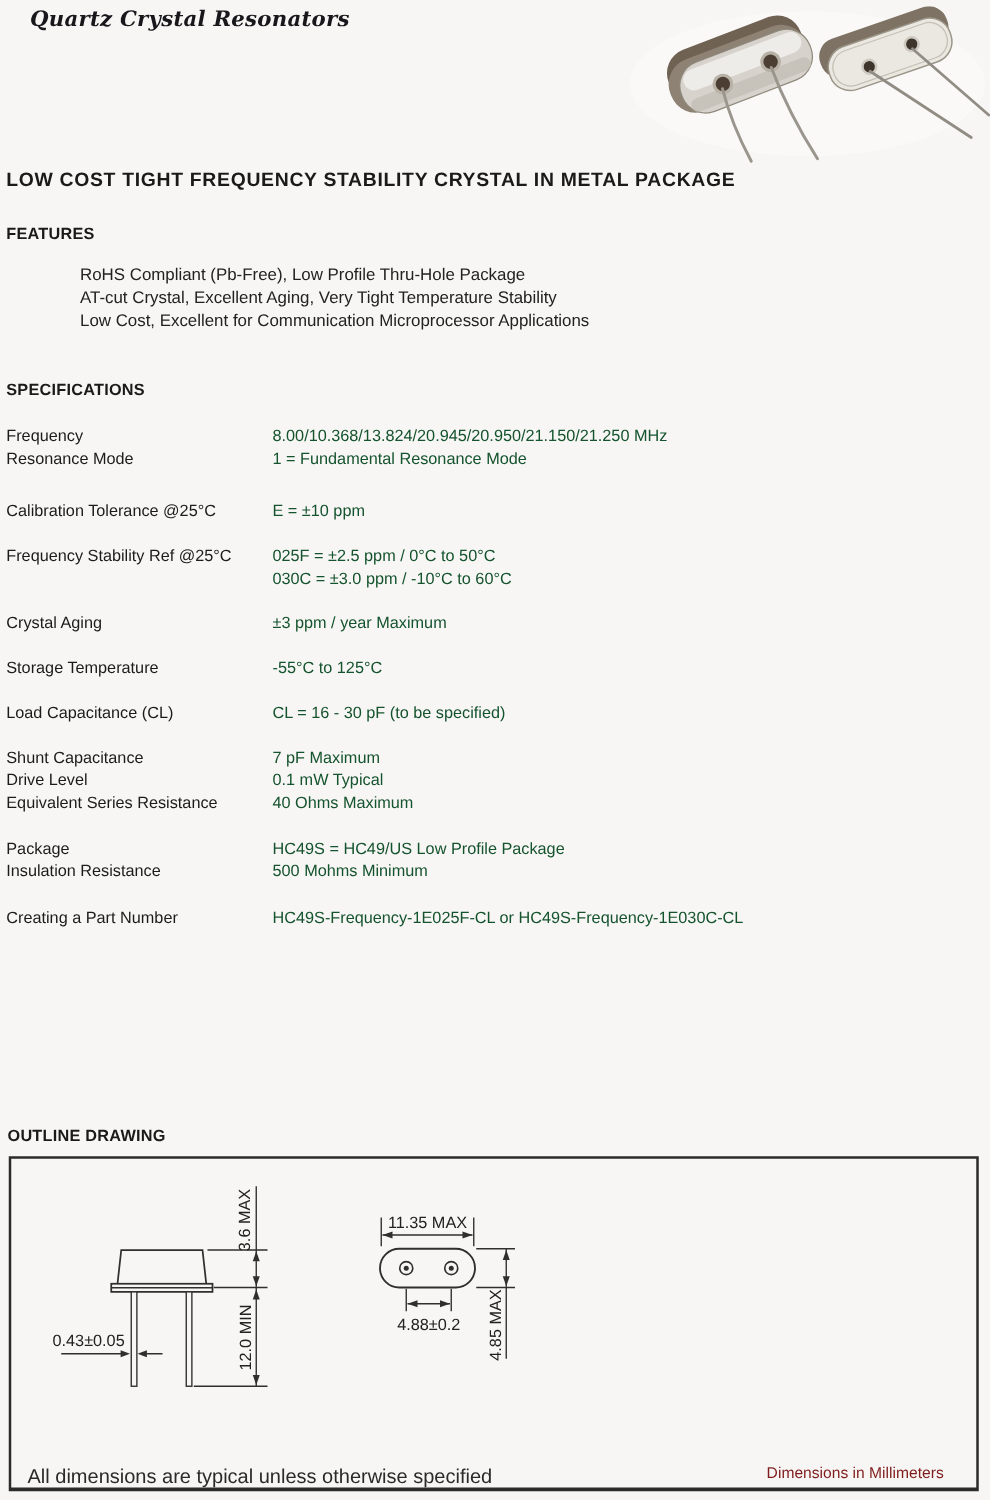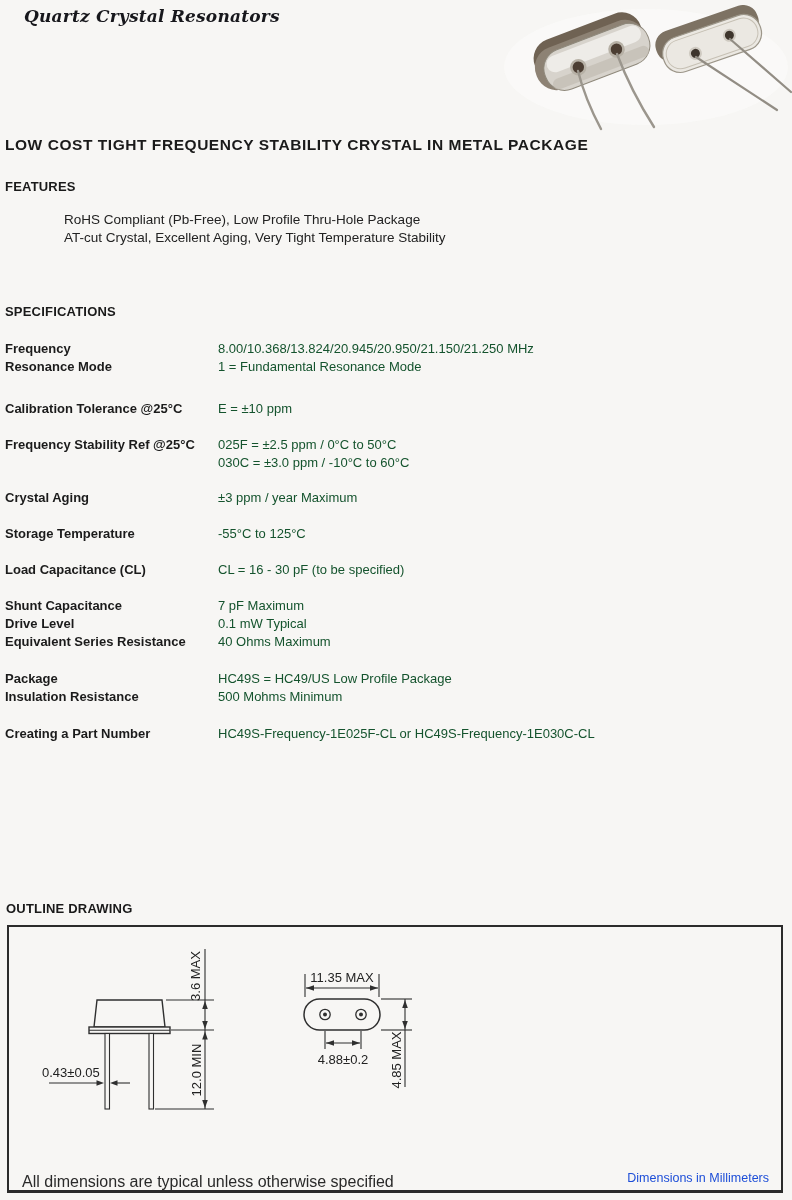--- a/index.html
+++ b/index.html
@@ -29,32 +29,32 @@
   #specs-heading{left:5px;top:304px;}
   #outline-heading{left:6px;top:901px;}
   .features-list{
     left:64px;top:211px;font-size:13.5px;line-height:18.4px;color:#222;
     white-space:nowrap;
   }
   .spec-row{
     left:5px;right:0;font-size:13px;white-space:nowrap;color:#222;
   }
   .spec-label{
-    display:inline-block;width:213px;font-weight:bold;color:#1b1b1b;
+    display:inline-block;width:213px;font-weight:normal;color:#1b1b1b;
     vertical-align:top;
   }
   .spec-value{color:#14532d;}
   .outline-box{
     left:7px;top:925px;width:776px;height:268px;
     border:2px solid #2b2b2b;border-bottom-width:3px;
     box-sizing:border-box;background:#f7f6f4;
   }
   .outline-box svg{position:absolute;left:0;top:0;}
   .note-left{left:13px;top:246px;font-size:16px;color:#2a2a2a;}
-  .note-right{right:12px;top:244px;font-size:12.5px;color:#1d4ed8;margin-left:44px;}
+  .note-right{right:26px;top:244px;font-size:12.5px;color:#7f1d1d;margin-left:44px;}
   .dim-text{
     font-family:"Liberation Sans",sans-serif;font-size:13px;fill:#222;
   }
   .photo{left:500px;top:5px;width:292px;height:130px;}
 </style>
 </head>
 <body>
 
 <div class="abs brand">Quartz Crystal Resonators</div>
 
@@ -83,20 +83,21 @@
   <path d="M196,52 L277,105" fill="none" stroke="#928d84" stroke-width="2.2" stroke-linecap="round"></path>
   <path d="M230,34 L291,87" fill="none" stroke="#928d84" stroke-width="2.2" stroke-linecap="round"></path>
 </svg>
 
 <div class="abs main-title">LOW COST TIGHT FREQUENCY STABILITY CRYSTAL IN METAL PACKAGE</div>
 
 <div id="features-heading" class="abs sec-heading">FEATURES</div>
 <div class="abs features-list">
   <div>RoHS Compliant (Pb-Free), Low Profile Thru-Hole Package</div>
   <div>AT-cut Crystal, Excellent Aging, Very Tight Temperature Stability</div>
+  <div>Low Cost, Excellent for Communication Microprocessor Applications</div>
 </div>
 
 <div id="specs-heading" class="abs sec-heading">SPECIFICATIONS</div>
 
 <div class="abs spec-row" style="top:341px">
   <span class="spec-label">Frequency</span><span class="spec-value">8.00/10.368/13.824/20.945/20.950/21.150/21.250 MHz</span>
 </div>
 <div class="abs spec-row" style="top:359px">
   <span class="spec-label">Resonance Mode</span><span class="spec-value">1 = Fundamental Resonance Mode</span>
 </div>

